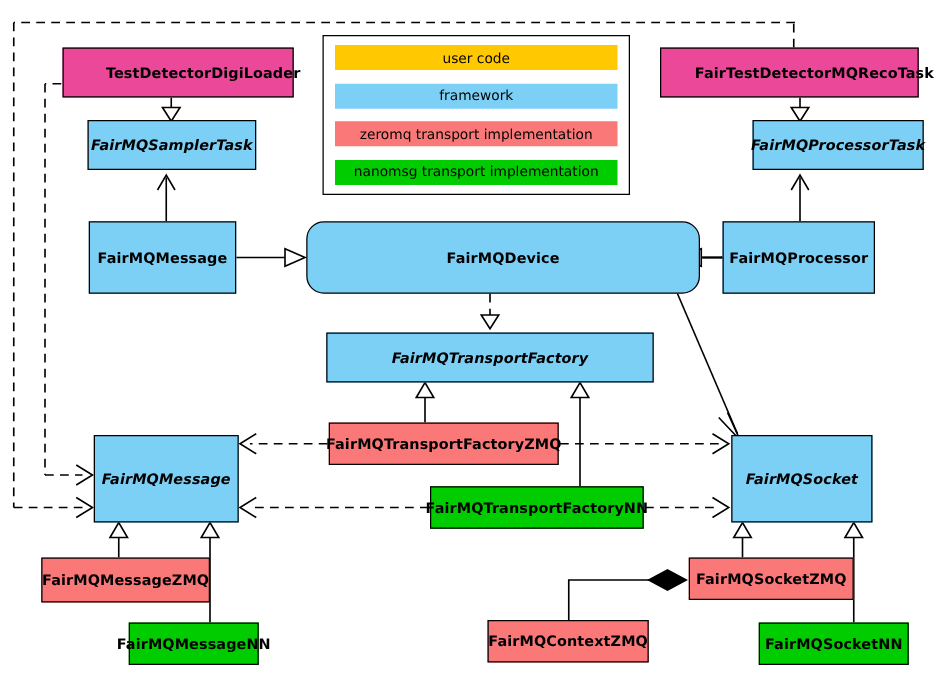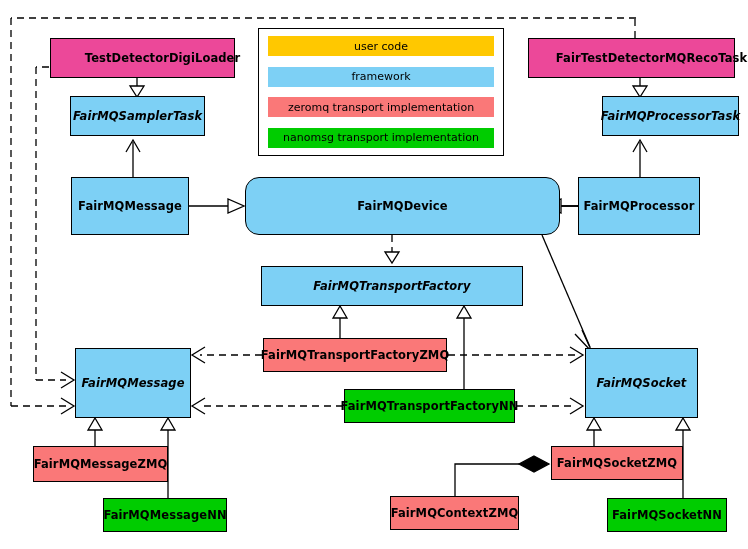--- a/index.html
+++ b/index.html
@@ -233,21 +233,21 @@
   </div>
 
   <div class="node c-fw abstract" style="left:585px;top:348px;width:113px;height:70px;">
     <span>FairMQSocket</span>
   </div>
 
   <div class="node c-zmq" style="left:33px;top:446px;width:135px;height:36px;">
     <span>FairMQMessageZMQ</span>
   </div>
 
-  <div class="node c-nn" style="left:103px;top:498px;width:124px;height:34px;">
+  <div class="node c-nn" style="left:103px;top:498px;width:104px;height:34px;">
     <span>FairMQMessageNN</span>
   </div>
 
   <div class="node c-zmq" style="left:551px;top:446px;width:132px;height:34px;">
     <span>FairMQSocketZMQ</span>
   </div>
 
   <div class="node c-nn" style="left:607px;top:498px;width:120px;height:34px;">
     <span>FairMQSocketNN</span>
   </div>

